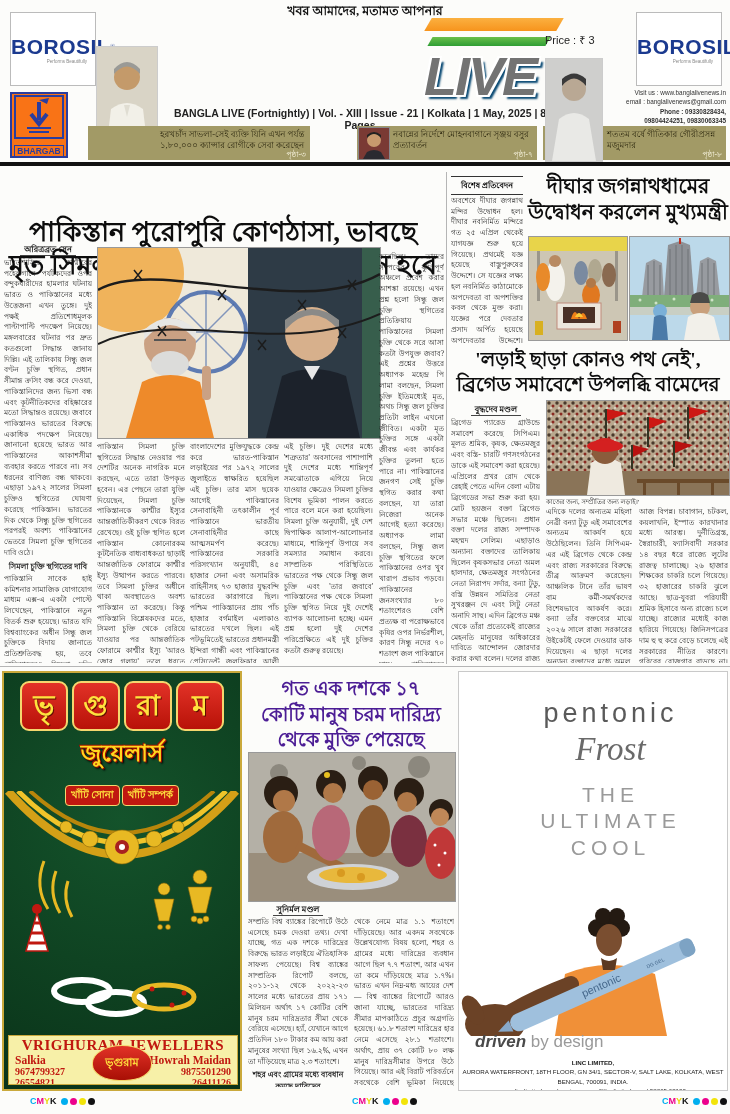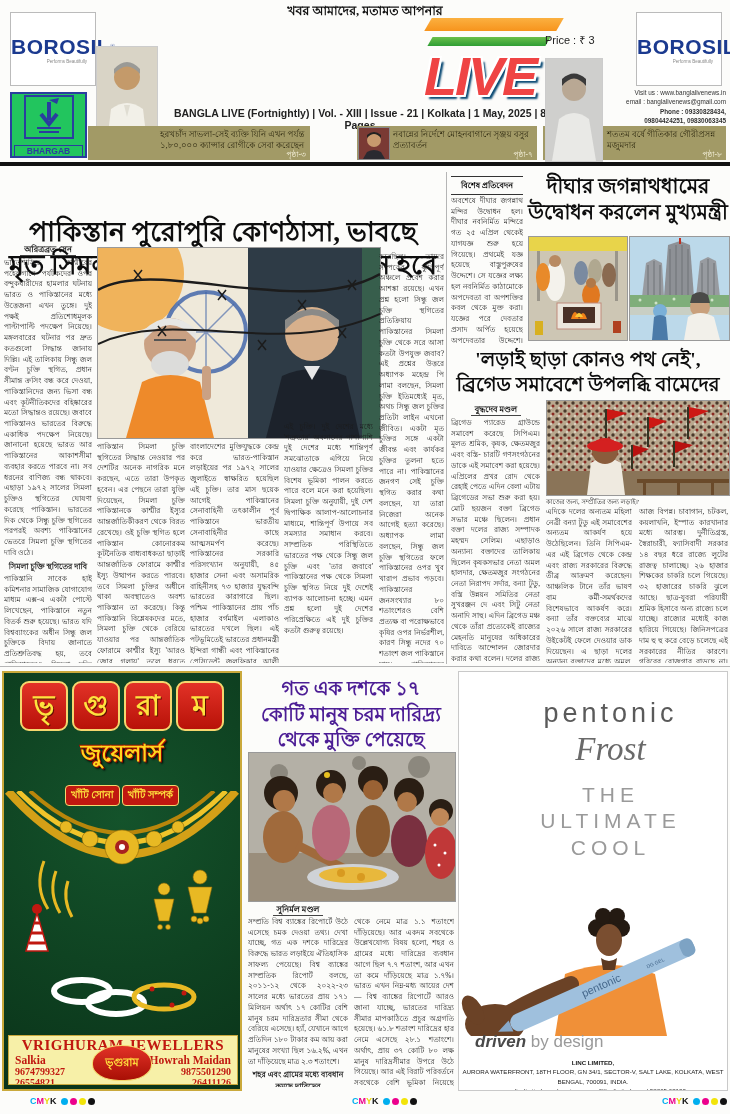--- a/index.html
+++ b/index.html
@@ -7,31 +7,31 @@
         font-family:"Liberation Serif",serif;overflow:hidden;}
   .abs{position:absolute;}
   .noint{cursor:default;}
   
   #tagline{top:2px;left:0;width:730px;text-align:center;font-weight:bold;font-size:12.5px;color:#111;}
   .borosil-box{width:86px;height:74px;background:#fff;border:1px solid #bbb;text-align:center;padding-top:22px;box-sizing:border-box;}
   .borosil-word{font-family:"Liberation Sans",sans-serif;font-weight:bold;font-size:21px;color:#1b3a8f;letter-spacing:.5px;}
   .borosil-tag{font-family:"Liberation Sans",sans-serif;font-size:4.5px;color:#8a8a8a;text-align:right;padding-right:8px;}
   #borosil-left{top:12px;left:10px;}
   #borosil-right{top:12px;left:636px;}
-  #bhargab{top:92px;left:10px;width:77px;height:66px;border:2px solid #2a3d9f;background:#22c55e;box-sizing:border-box;text-align:center;}
+  #bhargab{top:92px;left:10px;width:58px;height:66px;border:2px solid #2a3d9f;background:#f97316;box-sizing:border-box;text-align:center;}
   #bhargab .bname{font-family:"Liberation Sans",sans-serif;font-size:8.5px;font-weight:bold;color:#2a3d9f;border:1px solid #2a3d9f;display:block;margin:1px 2px;}
   #savla-photo{top:46px;left:96px;width:60px;height:112px;border:1px solid #ccc;overflow:hidden;}
   #gauri-photo{top:58px;left:545px;width:56px;height:102px;border:1px solid #ccc;overflow:hidden;z-index:3;}
   #mast-red{top:20px;left:258px;width:168px;height:86px;background:linear-gradient(#e03a30,#b80f10);border-radius:12px;
             box-shadow:inset 0 0 0 3px #d42a22,2px 3px 4px rgba(0,0,0,.35);text-align:center;line-height:86px;
             font-size:56px;font-weight:bold;color:#fff;text-shadow:2px 2px 0 #6e0808,-1px -1px 0 #6e0808,0 3px 3px rgba(0,0,0,.4);z-index:2;}
   #swoosh-orange{top:18px;left:428px;width:132px;height:13px;background:linear-gradient(#fbb040,#f7941d);transform:skewX(-30deg);}
   #swoosh-green{top:37px;left:430px;width:118px;height:9px;background:linear-gradient(#6abf4b,#2f9e35);transform:skewX(-30deg);}
   #live{top:46px;left:424px;width:172px;height:62px;font-family:"Liberation Sans",sans-serif;font-weight:bold;font-style:italic;
-        font-size:54px;line-height:60px;color:#ef4444;
+        font-size:54px;line-height:60px;color:#737373;
         text-shadow:-2px -2px 0 #fff,2px -2px 0 #fff,-2px 2px 0 #fff,2px 2px 0 #fff,4px 4px 2px #0a4a74;letter-spacing:-2px;}
   #price{top:32px;left:545px;width:70px;font-family:"Liberation Sans",sans-serif;font-size:11px;color:#222;}
   #contact{top:88px;left:592px;width:134px;text-align:right;font-family:"Liberation Sans",sans-serif;font-size:6.4px;color:#333;line-height:1.45;}
   #contact .ph{font-weight:bold;}
   #dateline{top:107px;left:160px;width:400px;text-align:center;font-family:"Liberation Sans",sans-serif;font-weight:bold;font-size:10.5px;color:#222;}
   .teaser{top:126px;height:34px;background:#a29a66;color:#2f2a10;font-size:8.6px;line-height:1.25;box-sizing:border-box;padding:3px 5px 2px 5px;overflow:hidden;}
   .teaser .pg{position:absolute;right:4px;bottom:1px;color:#fffbe8;font-size:7.5px;}
   #teaser1{left:88px;width:222px;padding-left:72px;}
   #teaser2{left:357px;width:180px;padding-left:36px;}
   #teaser3{left:543px;width:183px;padding-left:64px;}
@@ -40,21 +40,21 @@
   
   #pak-headline{top:168px;left:0;width:446px;text-align:center;font-weight:bold;font-size:27px;line-height:1.22;color:#0d0d0d;white-space:pre-line;margin-top:48px;}
   .byline{font-weight:bold;text-align:center;font-size:8.2px;color:#111;}
   .byline span{border-bottom:1px solid #444;padding:0 4px 1px 4px;}
   #pak-byline{top:243px;left:4px;width:88px;}
   .bcol{font-size:7.4px;line-height:1.45;text-align:justify;overflow:hidden;color:#1c1c1c;}
   .subh{font-weight:bold;text-align:center;font-size:7.8px;margin:2px 0;}
   #pak-col1{top:258px;left:4px;width:88px;height:405px;}
   #pak-col2{top:442px;left:97px;width:88px;height:221px;}
   #pak-col3{top:442px;left:190px;width:89px;height:221px;}
-  #pak-col4{top:422px;left:284px;width:89px;height:221px;}
+  #pak-col4{top:442px;left:284px;width:89px;height:221px;}
   #pak-col5{top:252px;left:379px;width:65px;height:411px;}
   #pak-photo{top:247px;left:97px;width:282px;height:190px;border:1px solid #999;overflow:hidden;}
   #vrule-main{top:172px;left:446px;width:1px;height:492px;background:#b5b5b5;}
   #hrule-mid{top:666px;left:0;width:730px;height:1px;background:#b5b5b5;}
   
   #digha-kicker{top:176px;left:451px;width:72px;text-align:center;font-weight:bold;font-size:8px;border-top:1px solid #333;border-bottom:1px solid #333;padding:2px 0;}
   #digha-col{top:196px;left:451px;width:72px;height:148px;}
   #digha-headline{top:173px;left:528px;width:200px;text-align:center;font-weight:bold;font-size:20.5px;line-height:1.28;white-space:pre-line;color:#0d0d0d;}
   #digha-photo1{top:236px;left:528px;width:98px;height:103px;border:1px solid #999;overflow:hidden;}
   #digha-photo2{top:236px;left:629px;width:99px;height:103px;border:1px solid #999;overflow:hidden;}

